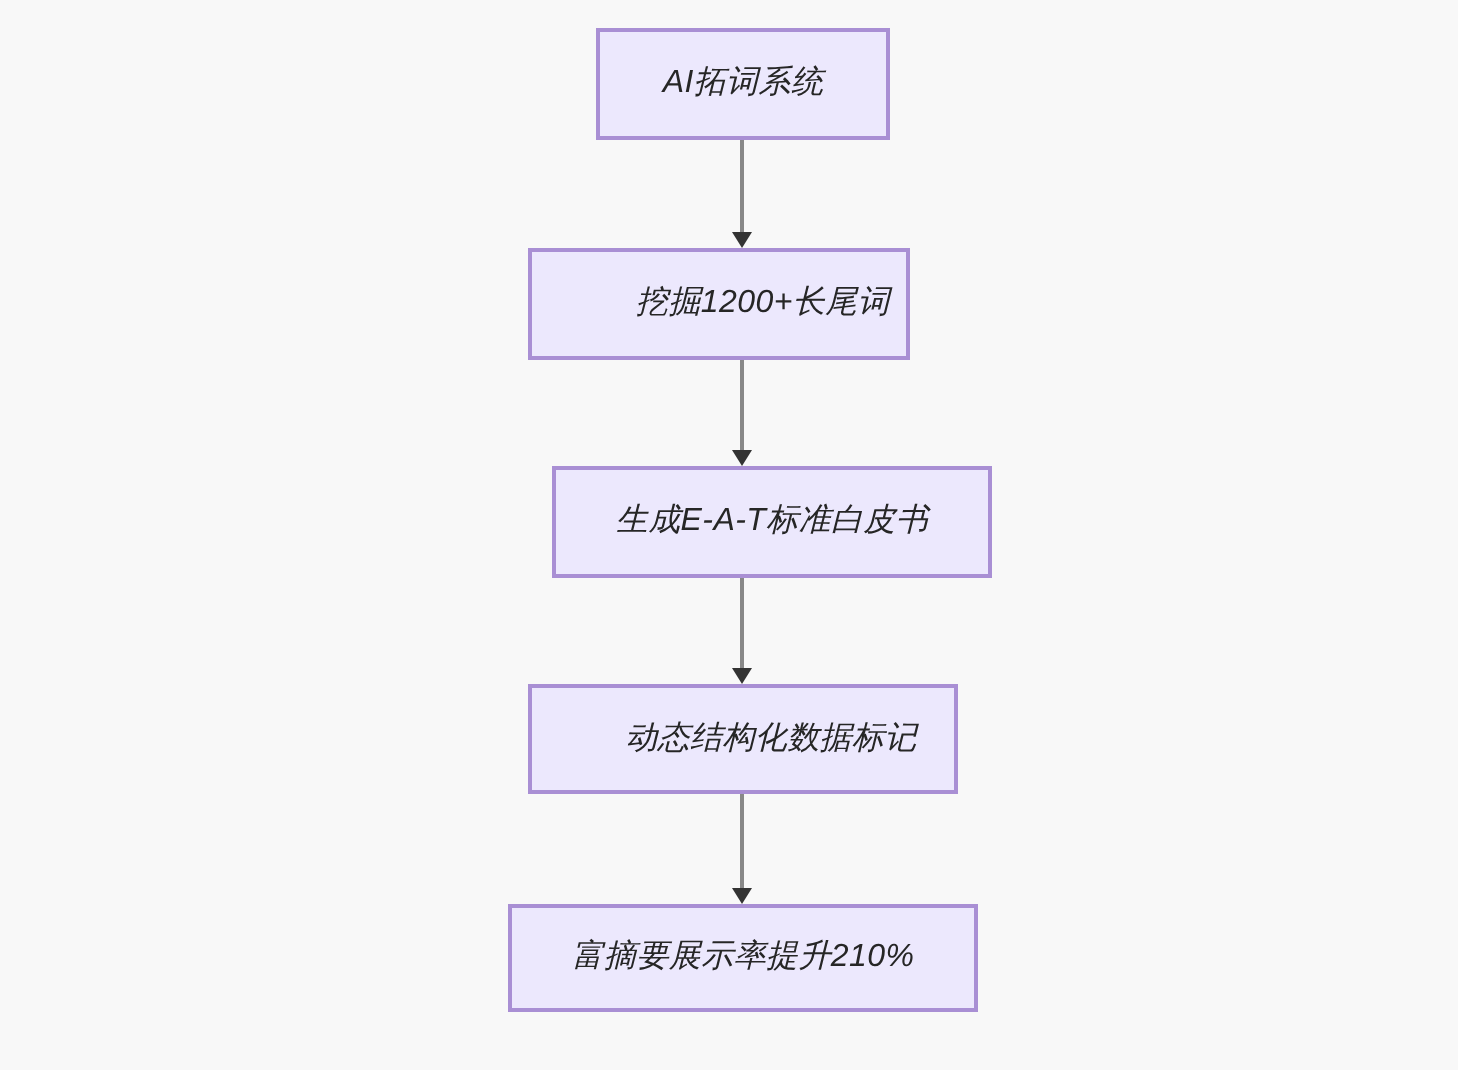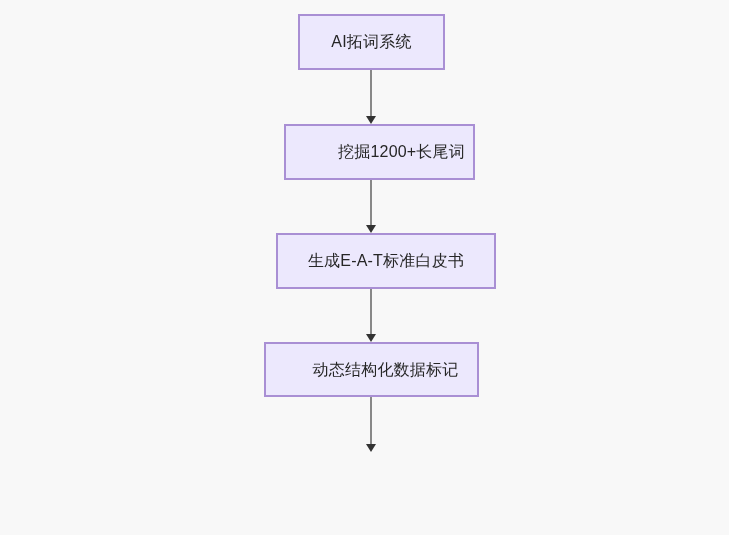--- a/index.html
+++ b/index.html
@@ -10,20 +10,21 @@
     width: 729px;
     height: 535px;
     background: #f8f8f8;
     font-family: "Liberation Sans", "DejaVu Sans", sans-serif;
     overflow: hidden;
   }
   #flowchart-canvas {
     position: relative;
     width: 729px;
     height: 535px;
+    font-style: italic;
   }
   .node {
     position: absolute;
     box-sizing: border-box;
     background: #ece8fd;
     border: 2px solid #a98fd4;
     border-radius: 0;
     display: flex;
     align-items: center;
     justify-content: center;
@@ -44,21 +45,21 @@
   .arrowhead {
     position: absolute;
     width: 0;
     height: 0;
     border-left: 5px solid transparent;
     border-right: 5px solid transparent;
     border-top: 8px solid #333333;
   }
   
   #node-1 { left: 298px; top: 14px;  width: 147px; height: 56px; }
-  #node-2 { left: 284px; top: 124px; width: 191px; height: 56px; padding-left: 44px; }
+  #node-2 { left: 264px; top: 124px; width: 191px; height: 56px; padding-left: 44px; }
   #node-3 { left: 276px; top: 233px; width: 220px; height: 56px; }
   #node-4 { left: 264px; top: 342px; width: 215px; height: 55px; padding-left: 28px; }
   #node-5 { left: 254px; top: 452px; width: 235px; height: 54px; }
   
   #edge-1 { left: 370px; top: 70px;  height: 46px; }
   #edge-2 { left: 370px; top: 180px; height: 45px; }
   #edge-3 { left: 370px; top: 289px; height: 45px; }
   #edge-4 { left: 370px; top: 397px; height: 47px; }
   
   #arrow-1 { left: 366px; top: 116px; }
@@ -92,14 +93,17 @@
   <div class="edge" id="edge-3"></div>
   <div class="arrowhead" id="arrow-3"></div>
 
   <div class="node" id="node-4">
     <span class="node-label">动态结构化数据标记</span>
   </div>
 
   <div class="edge" id="edge-4"></div>
   <div class="arrowhead" id="arrow-4"></div>
 
+  <div class="node" id="node-5">
+    <span class="node-label">富摘要展示率提升210%</span>
+  </div>
 
 </div>
 
 </body></html>

